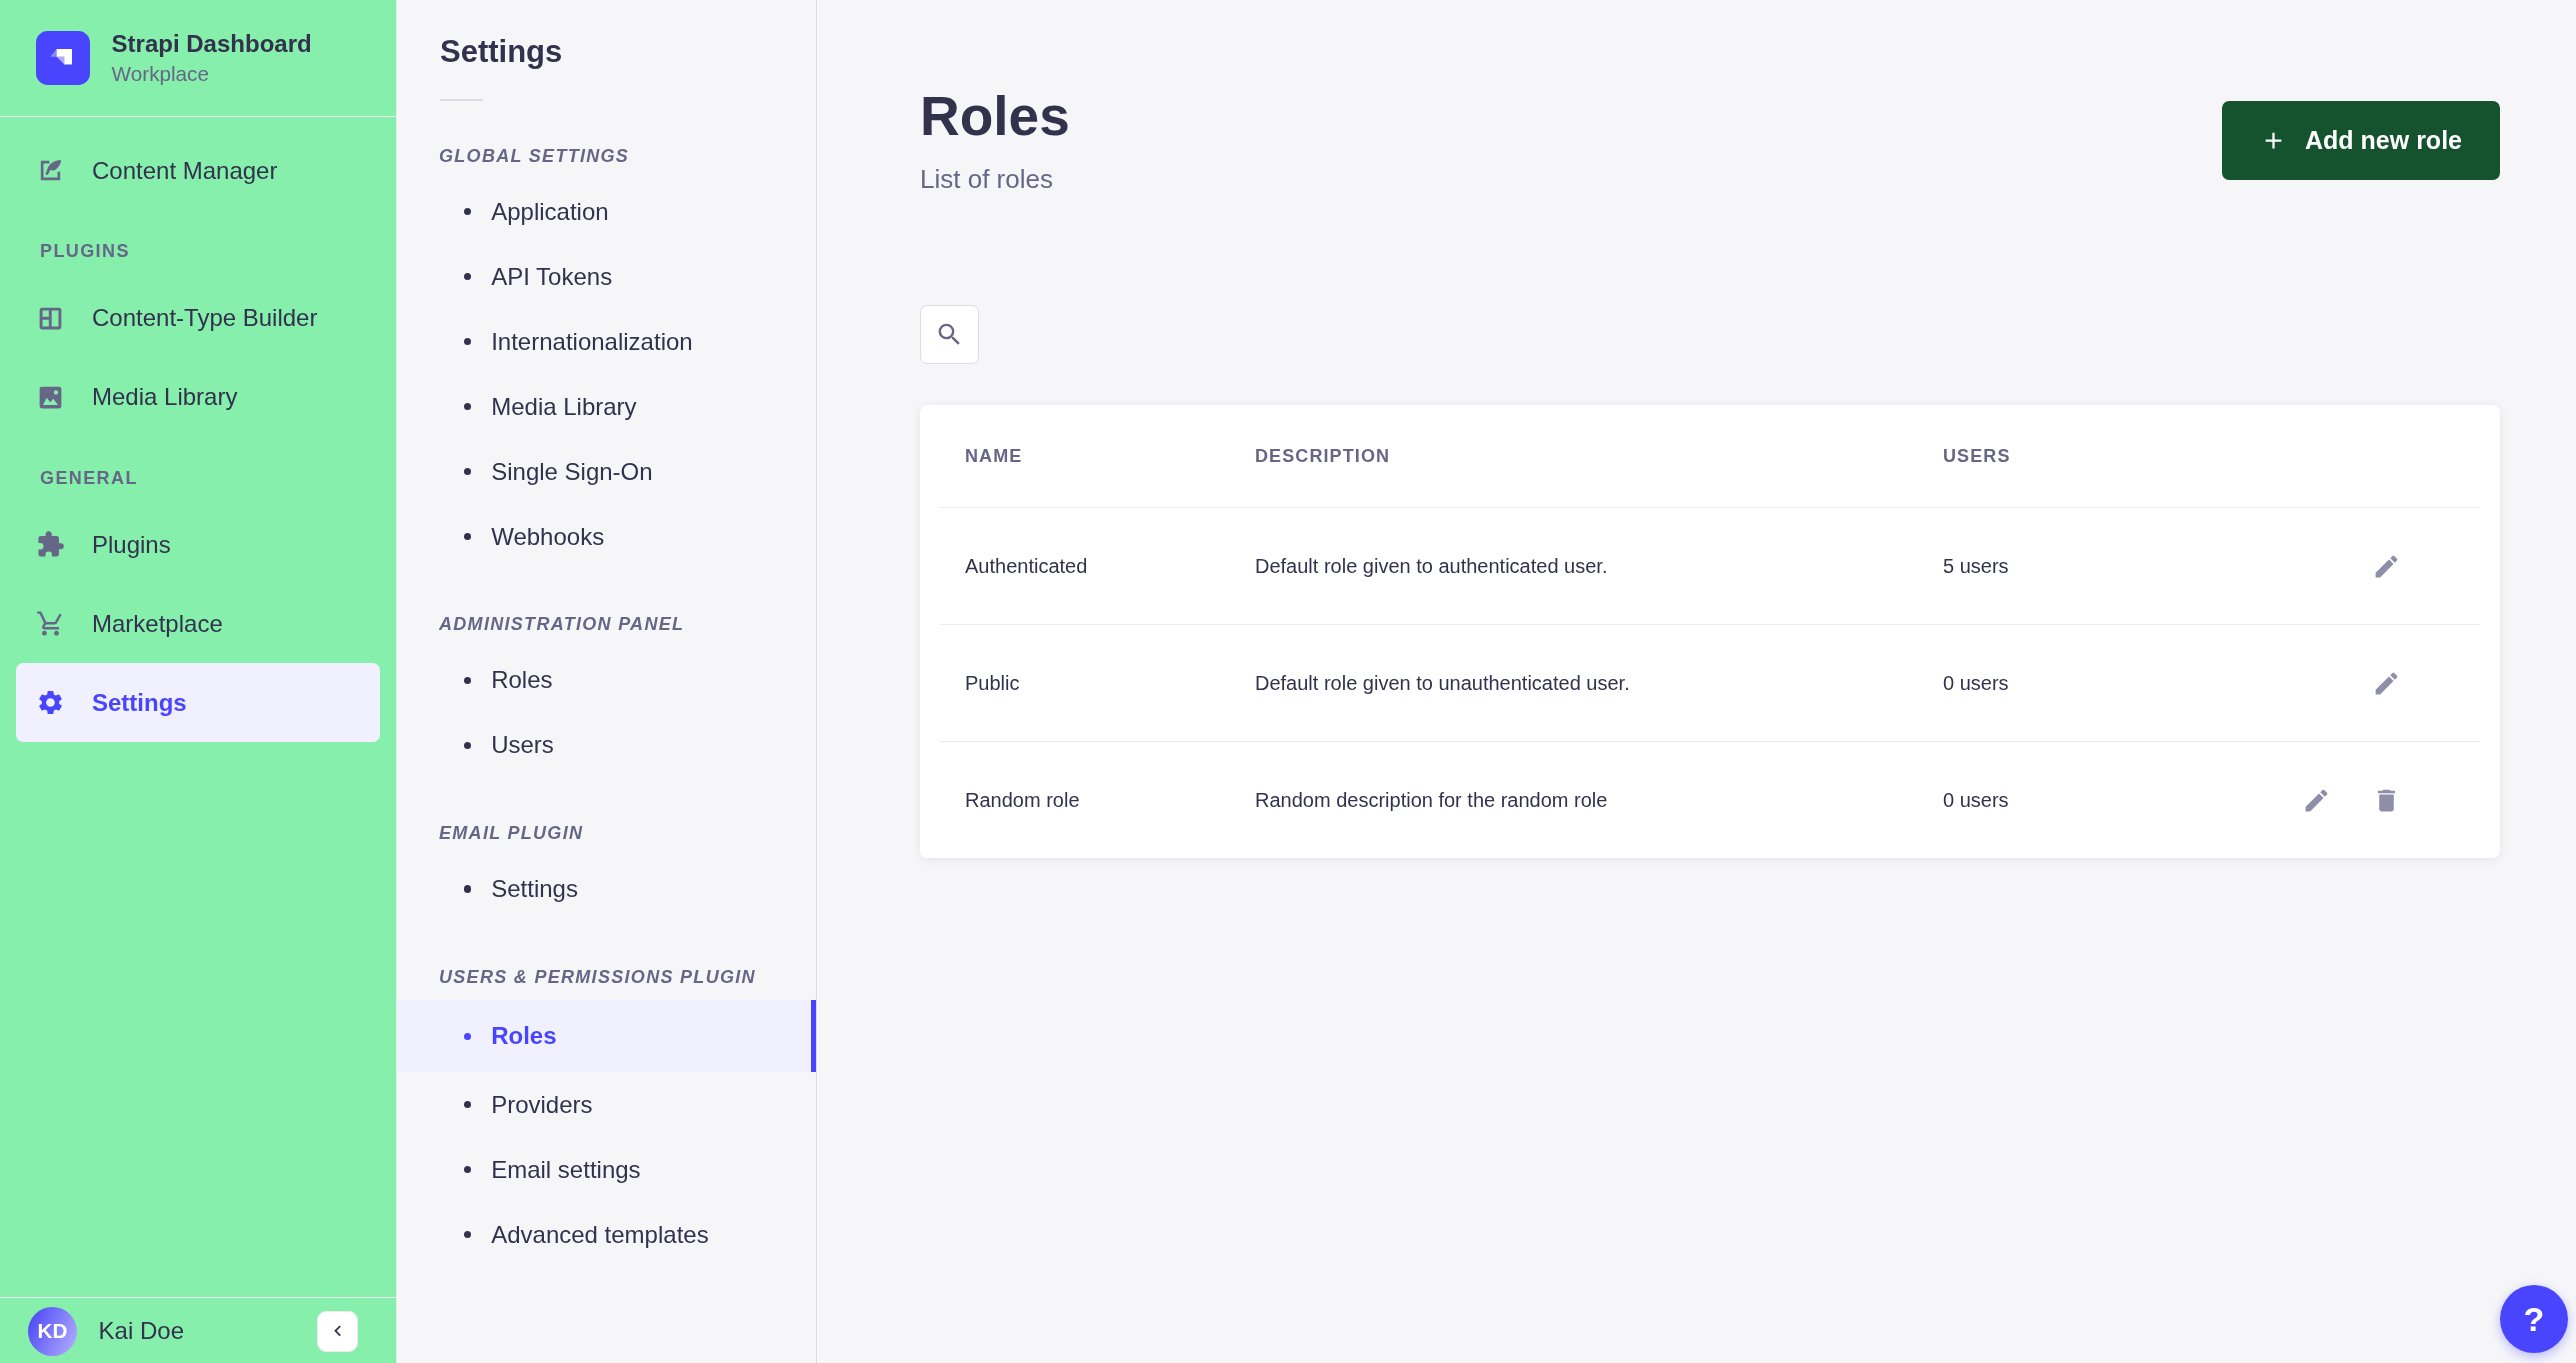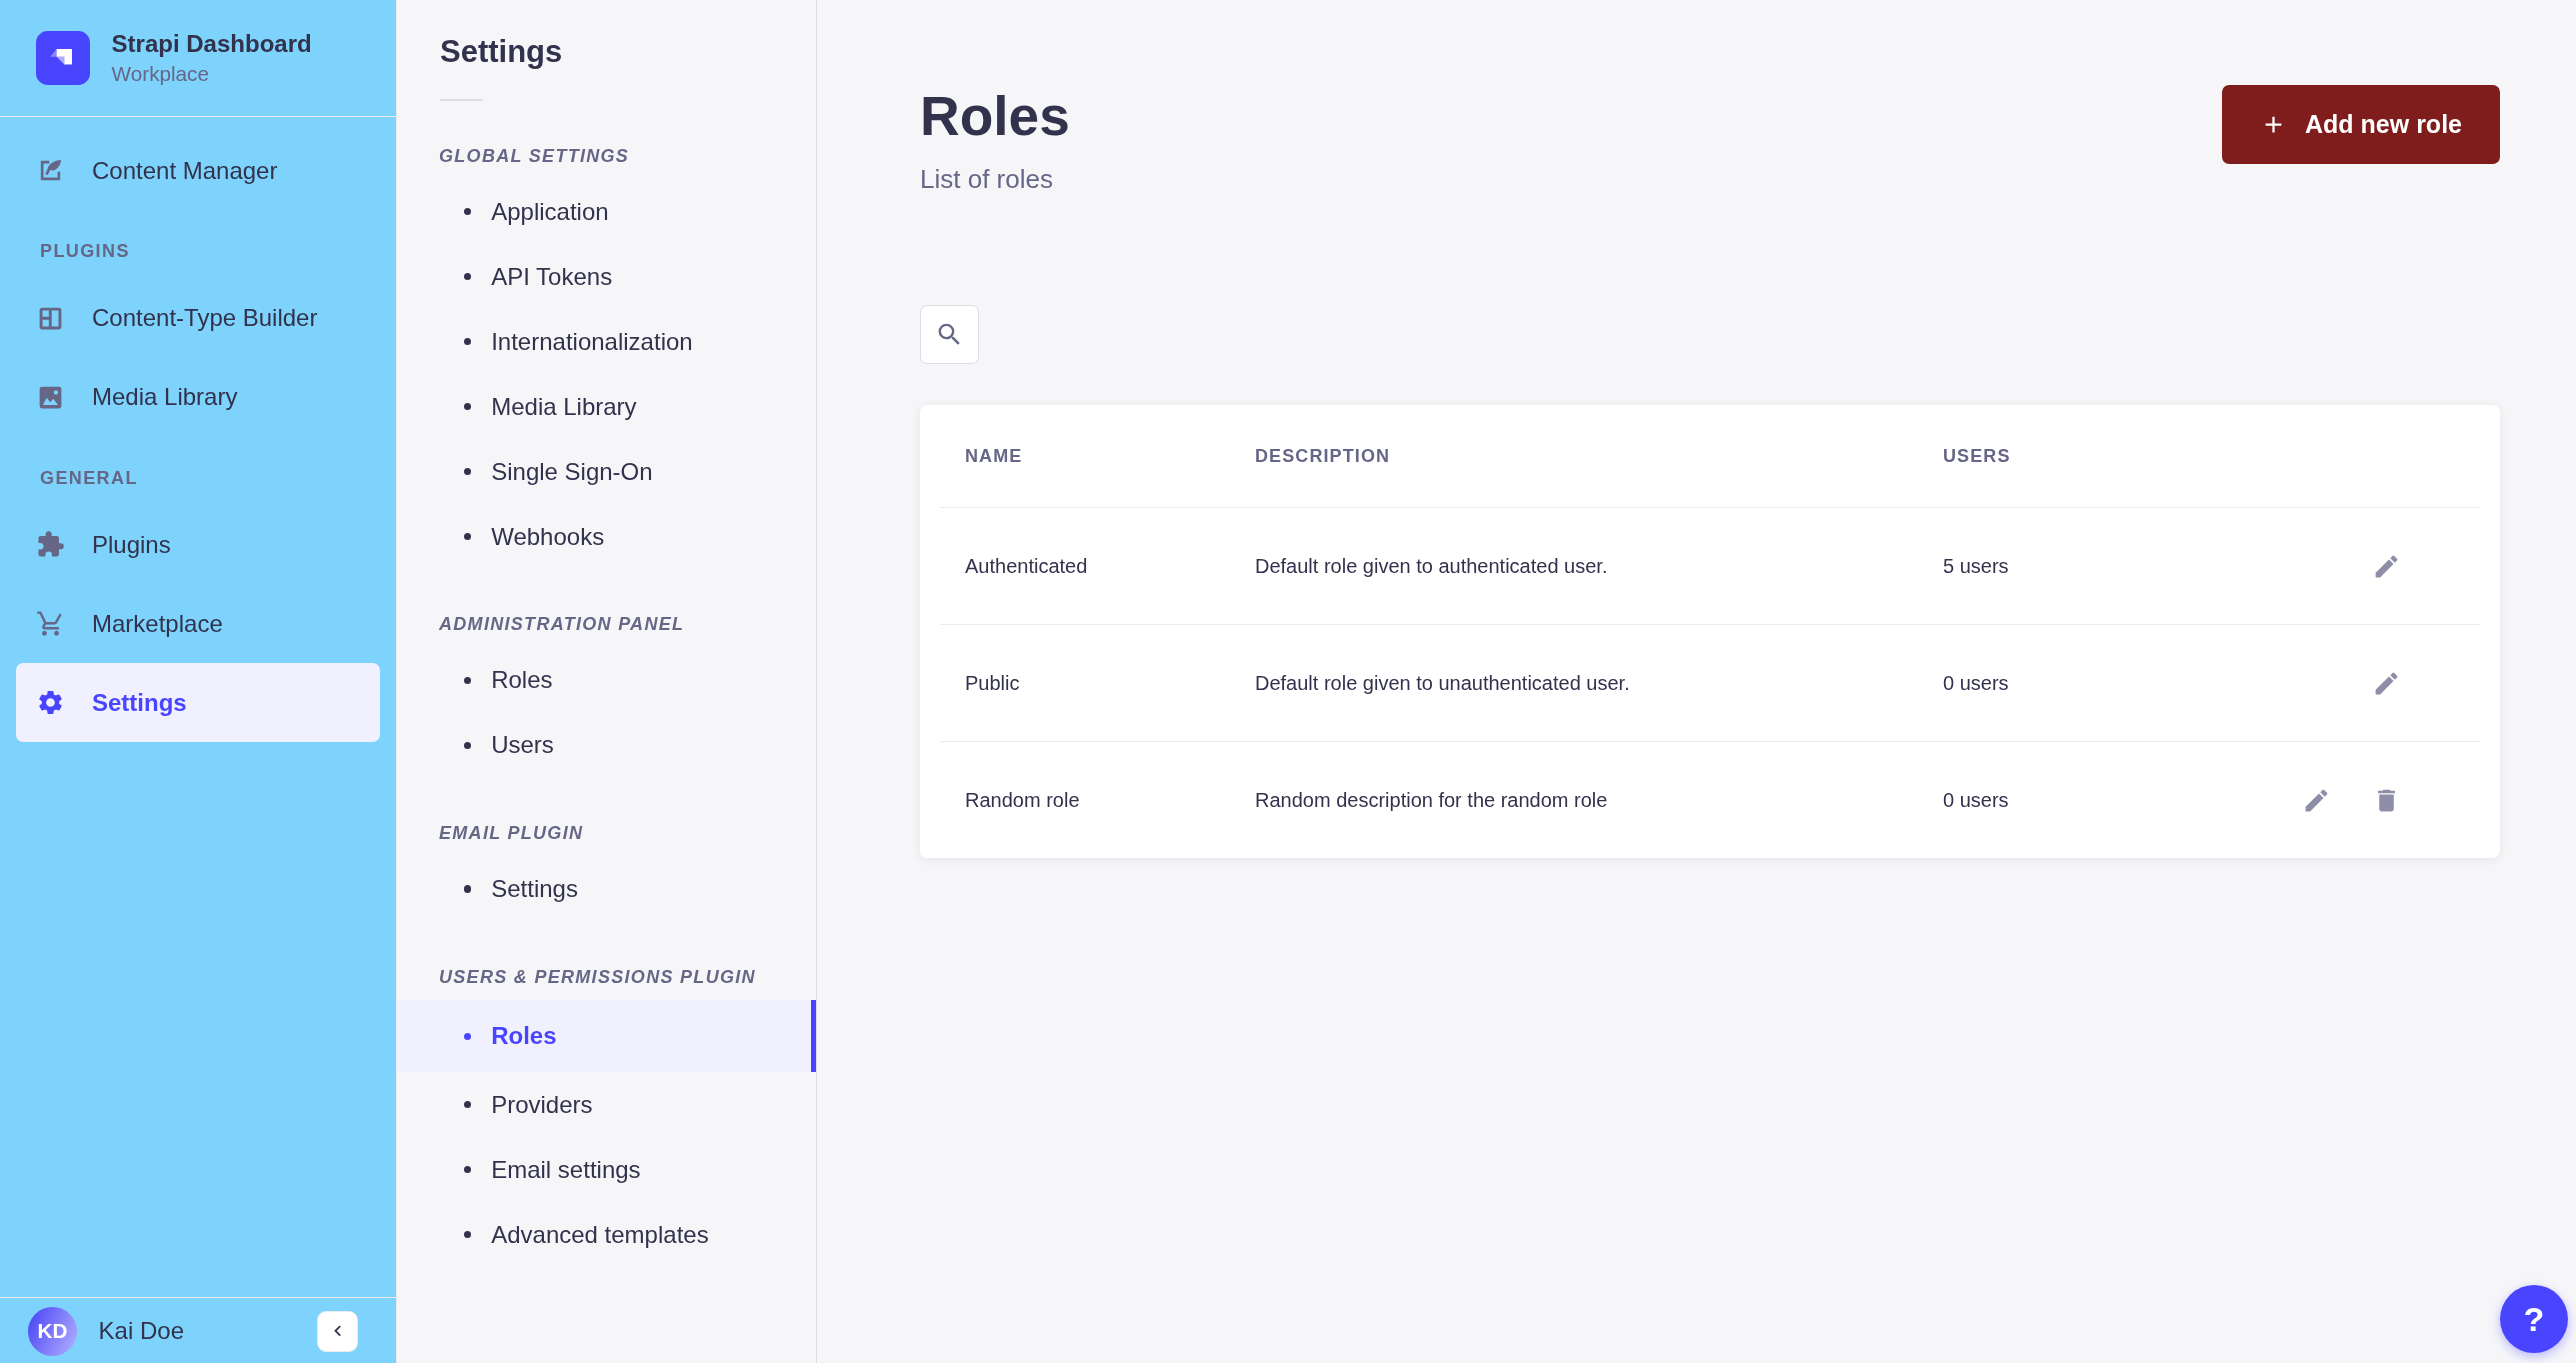--- a/index.html
+++ b/index.html
@@ -9,21 +9,21 @@
     background:#f6f6f9;
     color:#32324d;
     display:flex;
     overflow:hidden;
   }
   svg { display:block; }
 
   
   .main-sidebar {
     width:397px; min-width:397px; height:100%;
-    background:#7dd3fc;
+    background:#86efac;
     border-right:1.8px solid #eaeaef;
     display:flex; flex-direction:column;
   }
   .brand {
     height:117px; min-height:117px;
     display:flex; align-items:center; gap:21.6px;
     padding-left:36px;
     border-bottom:1.8px solid #eaeaef;
   }
   .brand-logo {
@@ -100,24 +100,24 @@
     height:72px;
   }
 
   
   .content { flex:1; padding:85px 76px 0 103px; }
   .page-header { display:flex; justify-content:space-between; align-items:flex-start; }
   .page-title { font-size:55px; font-weight:bold; color:#32324d; line-height:1.15; }
   .page-subtitle { margin-top:16px; font-size:26px; color:#666687; }
   .add-btn {
     height:79px; border:none; border-radius:7.2px;
-    background:#7f1d1d; color:#ffffff;
+    background:#14532d; color:#ffffff;
     font-family:inherit; font-size:25px; font-weight:bold;
     display:flex; align-items:center; gap:18px;
-    padding:0 38px; cursor:pointer;
+    padding:0 38px; cursor:pointer;margin-top:16px;
   }
   .add-btn .plus-ic { width:27px; height:27px; }
 
   .search-row { margin-top:110px; }
   .search-btn {
     width:59px; height:59px; border-radius:7.2px;
     background:#ffffff; border:1.8px solid #dcdce4;
     display:flex; align-items:center; justify-content:center;
     color:#666687; cursor:pointer;
   }

